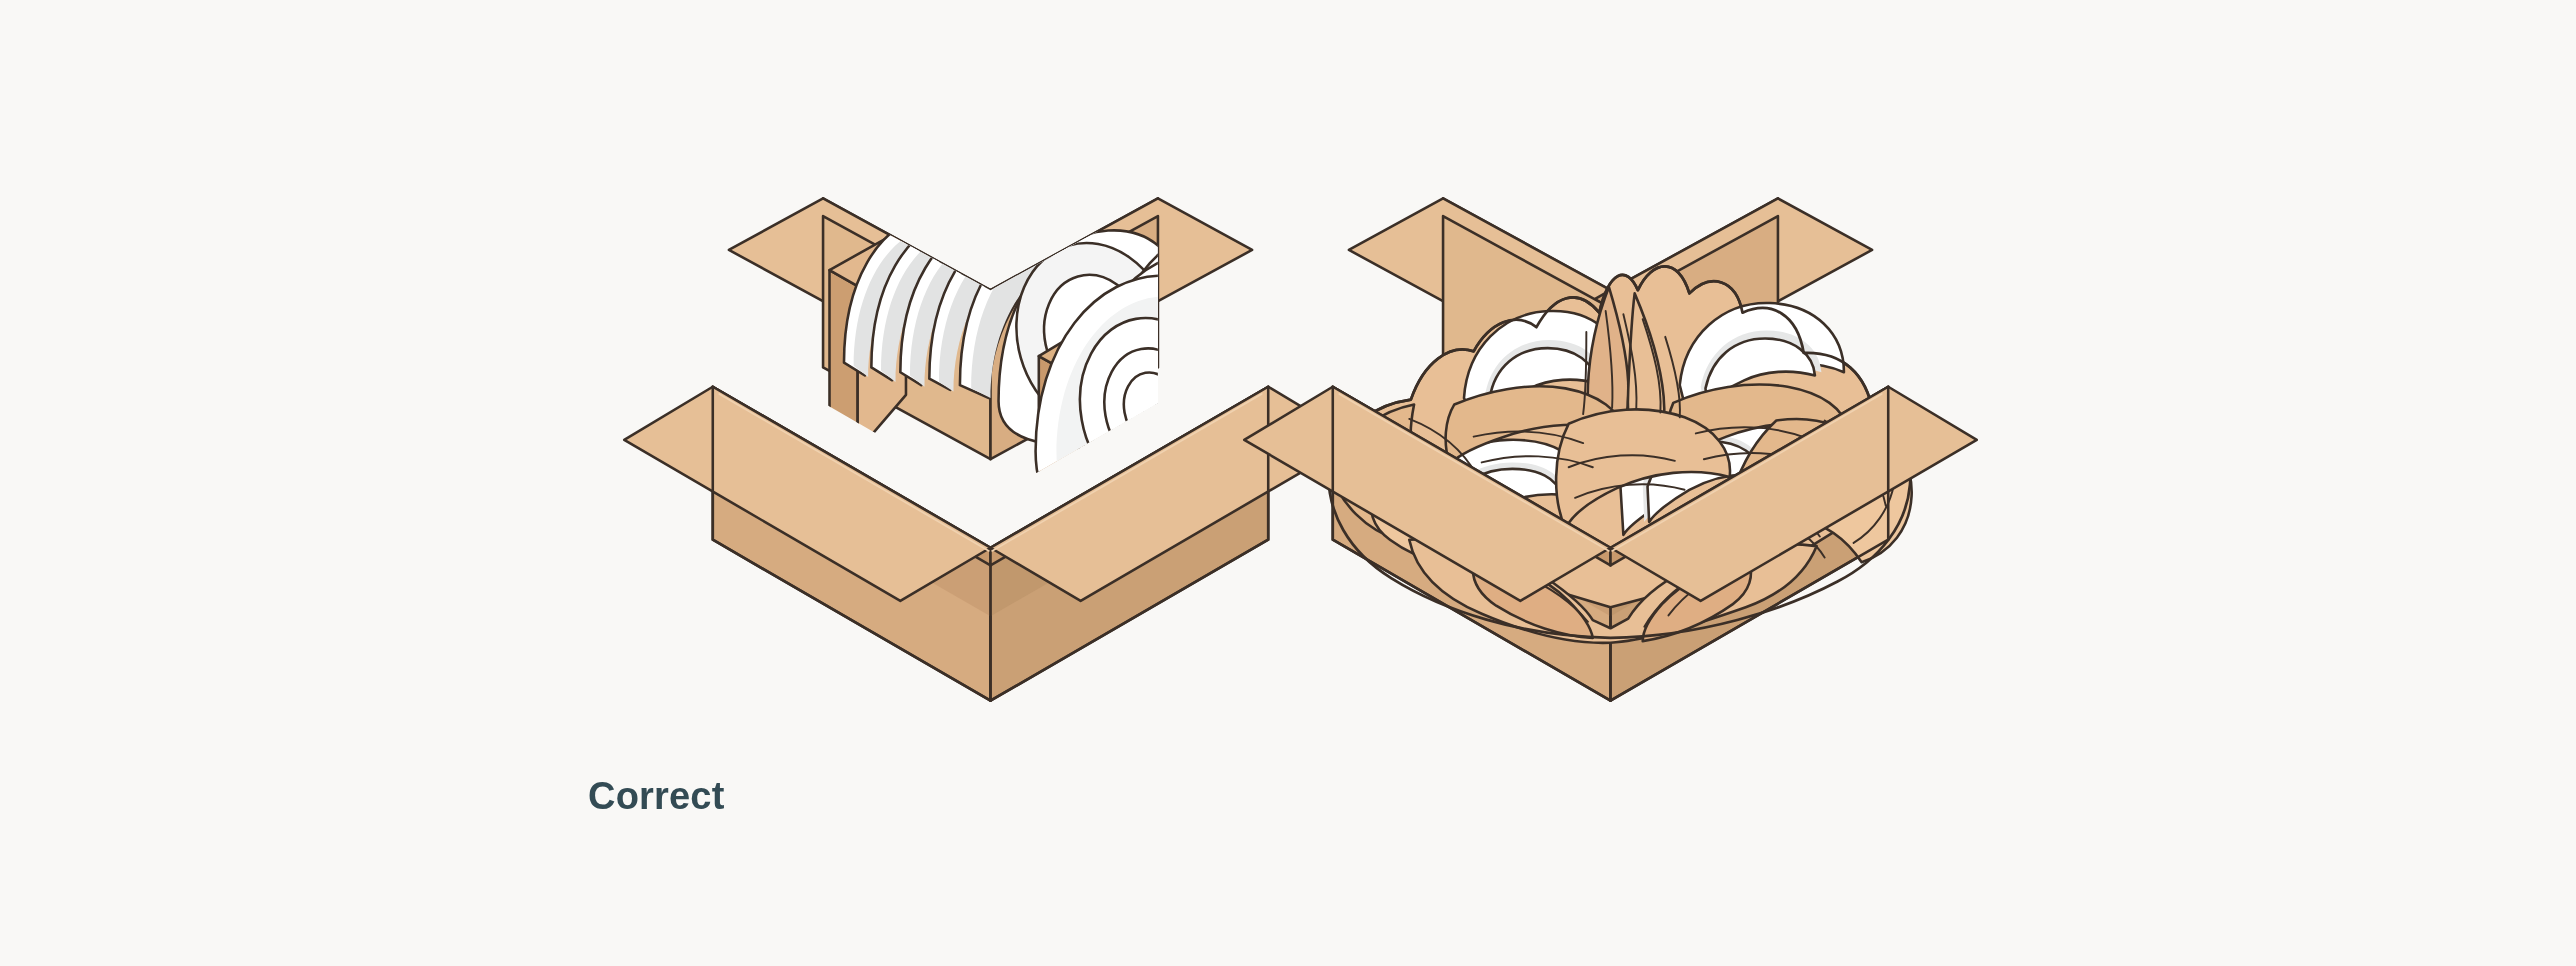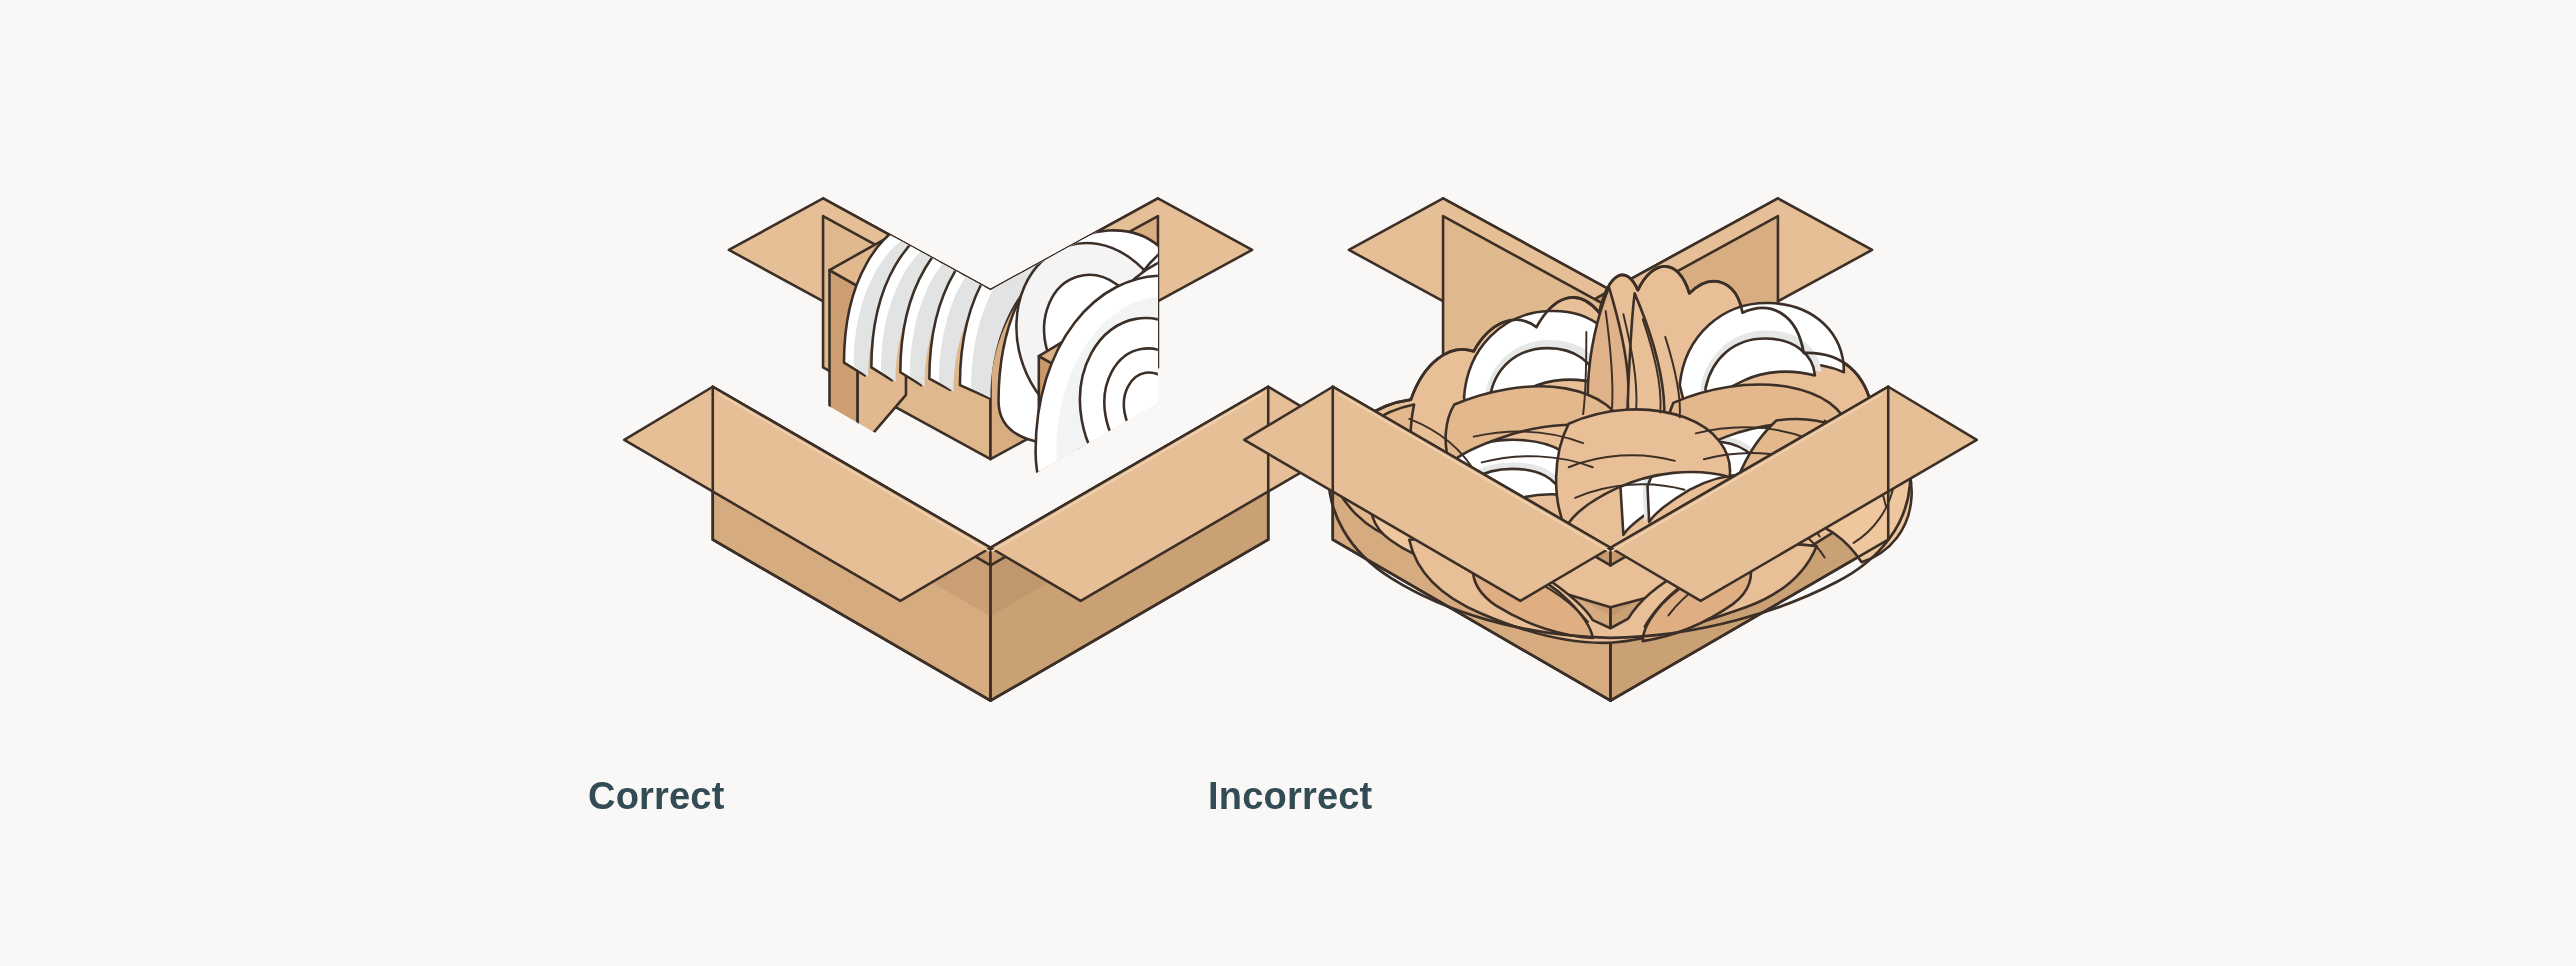--- a/index.html
+++ b/index.html
@@ -361,17 +361,16 @@
             <line x1="837" y1="339" x2="502" y2="534" stroke="#f0d2b0"></line>
           </g>
 
           <g fill="none">
             <polyline points="155,330 155,520 500,720 845,520 845,330"></polyline>
           </g>
         </g>
       </svg>
     </div>
 
-    <div class="panel-caption">Incorrect</div>
   </div>
 
 </div>
 
 
 </body></html>

